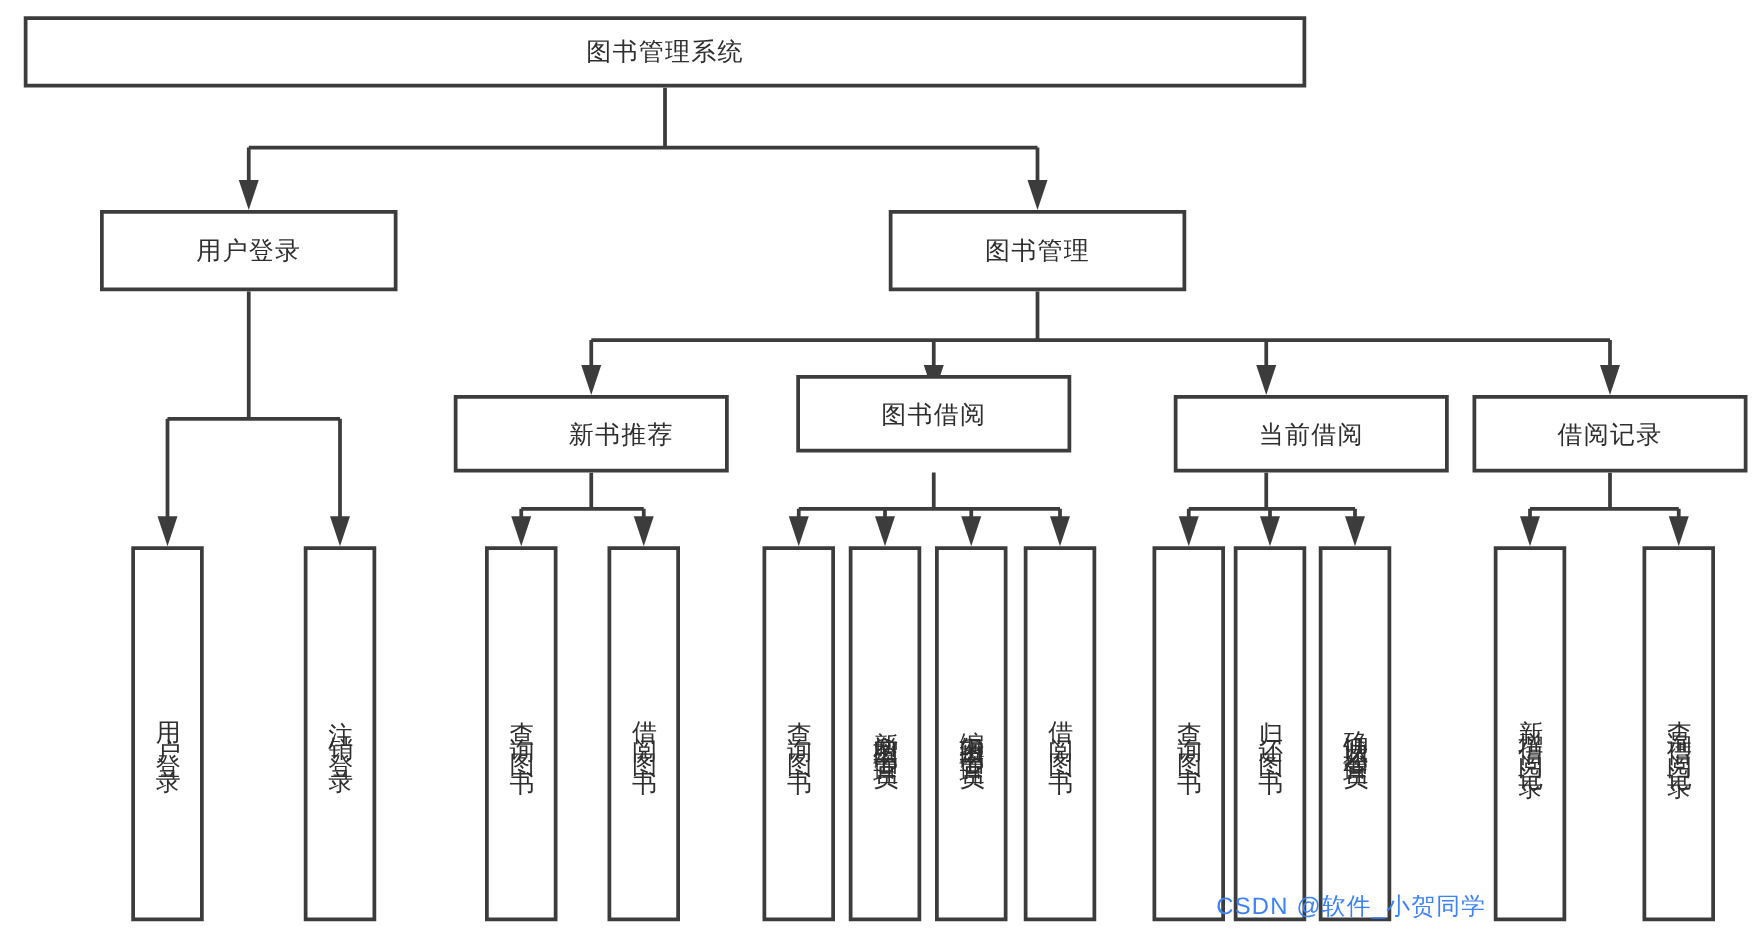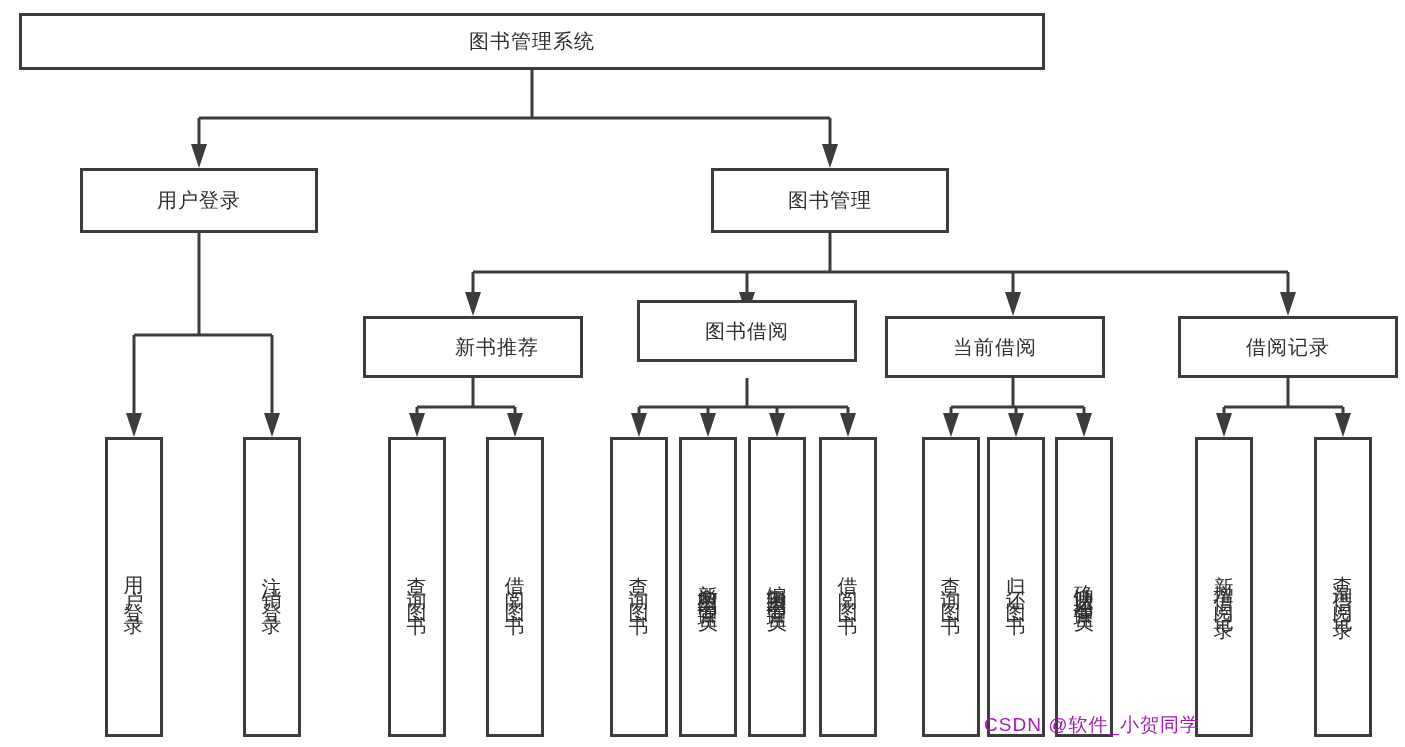--- a/index.html
+++ b/index.html
@@ -41,41 +41,41 @@
     font-size: 20px;
     line-height: 1;
     white-space: nowrap;
   }
   
   .n-root   { left: 19px;   top: 13px;  width: 1026px; height: 57px; }
   .n-login  { left: 80px;   top: 168px; width: 238px;  height: 65px; }
   .n-mgmt   { left: 711px;  top: 168px; width: 238px;  height: 65px; }
   .n-newbk  { left: 363px;  top: 316px; width: 220px;  height: 62px; padding-left: 48px; }
   .n-borrow { left: 637px;  top: 300px; width: 220px;  height: 62px; }
-  .n-curr   { left: 885px;  top: 316px; width: 220px;  height: 62px; }
+  .n-curr   { left: 939px;  top: 316px; width: 220px;  height: 62px; }
   .n-rec    { left: 1178px; top: 316px; width: 220px;  height: 62px; }
   .leaf     { top: 437px; width: 58px; height: 300px; position: absolute; }
   .lf-1  { left: 105px; }
   .lf-2  { left: 243px; }
   .lf-3  { left: 388px; }
   .lf-4  { left: 486px; }
   .lf-5  { left: 610px; }
   .lf-6  { left: 679px; }
   .lf-7  { left: 748px; }
   .lf-8  { left: 819px; }
   .lf-9  { left: 922px; }
   .lf-10 { left: 987px; }
   .lf-11 { left: 1055px; }
   .lf-12 { left: 1195px; }
   .lf-13 { left: 1314px; }
   #watermark {
     position: absolute;
-    right: 2px; bottom: 9px;
+    right: 13px; bottom: 9px;
     font-size: 19px;
-    color: #a21caf;
+    color: #3b82f6;
     letter-spacing: 1px;
     z-index: 3;
     white-space: nowrap;
   }
 </style>
 </head>
 <body>
 
 <div id="canvas">
 

